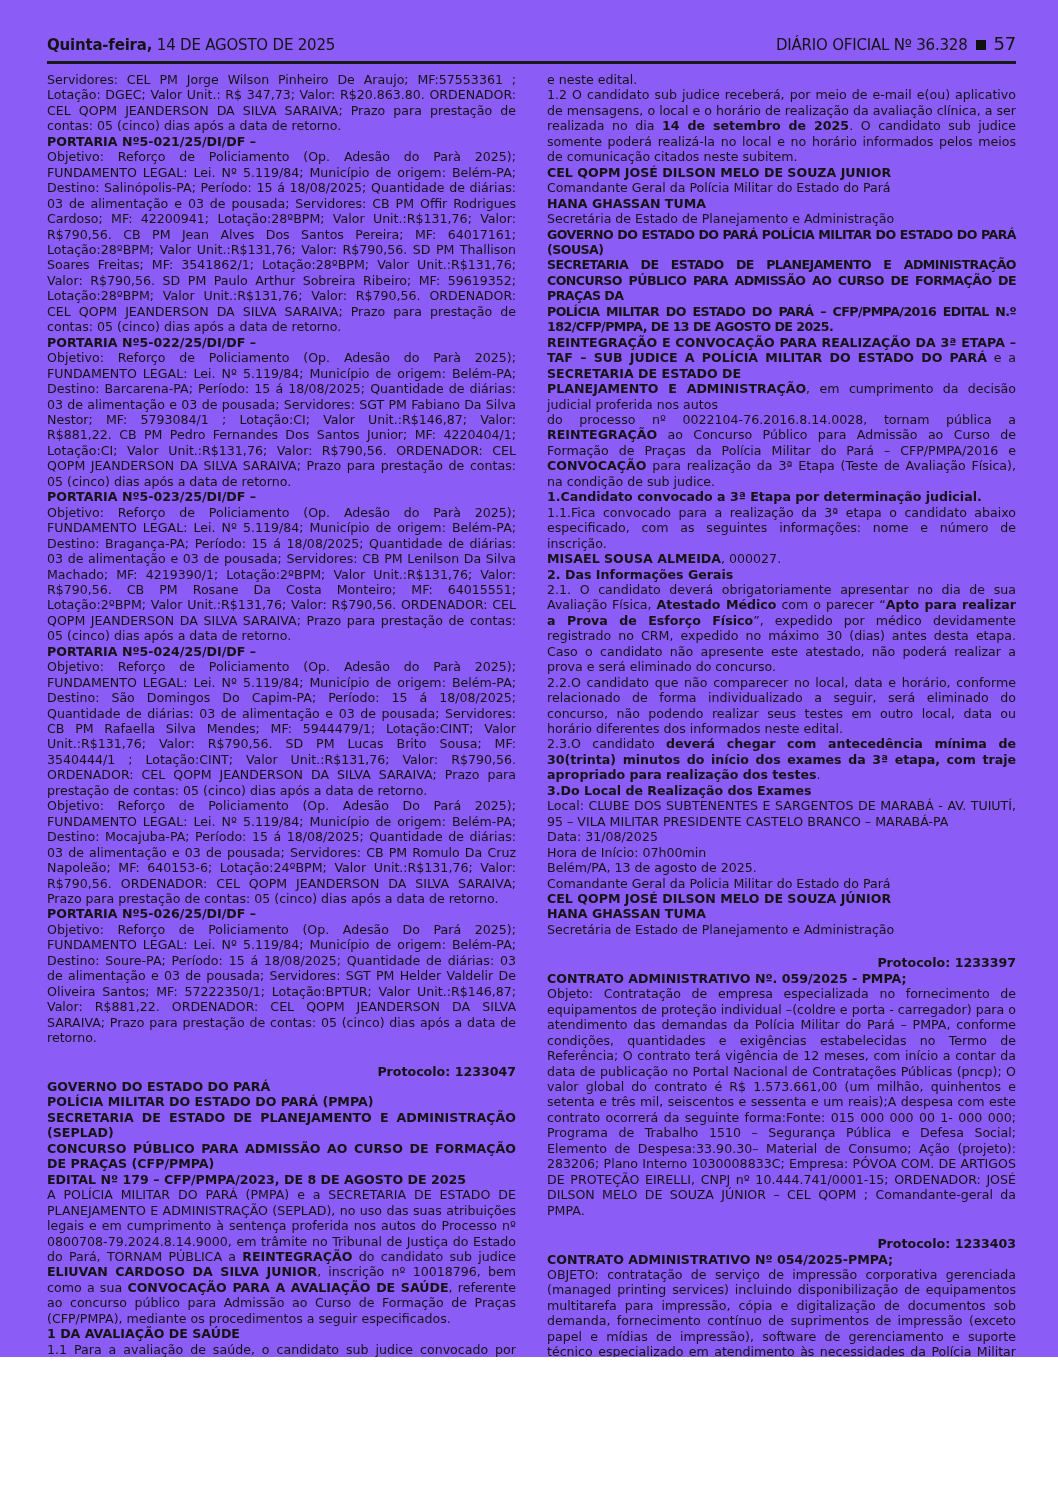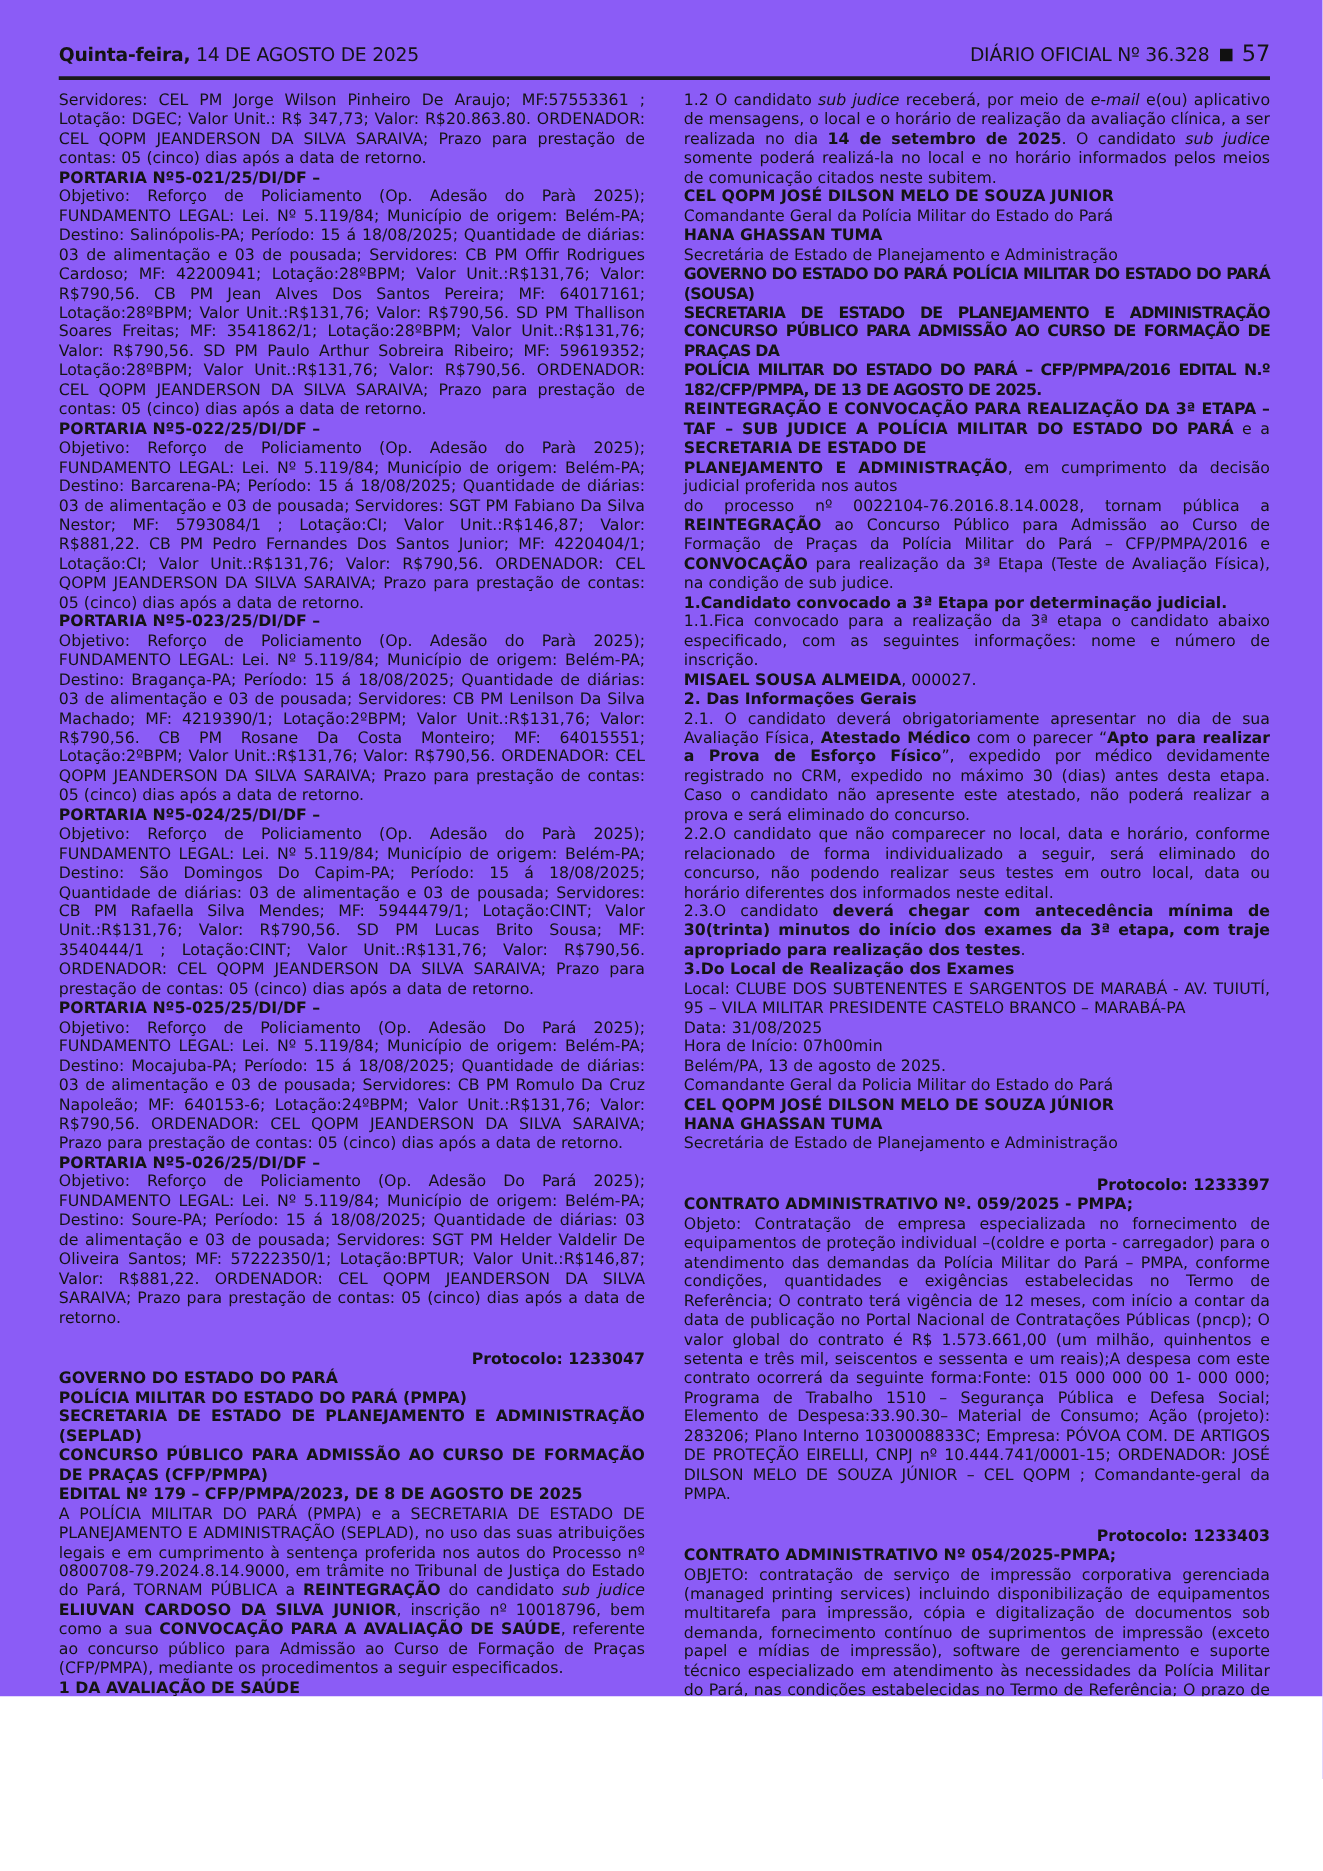--- a/index.html
+++ b/index.html
@@ -40,21 +40,21 @@
   .col{
     width:478px;
     font-size:12.6px;
     line-height:15.45px;
     text-align:justify;
   }
   p.para{margin:0;padding:0;text-align:justify;}
   p.para.r{text-align:right;margin-top:18px;}
   p.para.c{letter-spacing:-0.55px;}
   .bold{font-weight:bold;}
-  .italic{font-style:italic;margin-top:36px;}
+  .italic{margin-top:36px;}
 </style>
 </head>
 <body>
 
 <div class="page">
 
   <div class="masthead">
     <div>
       <span class="bold">Quinta-feira,</span><span> 14 DE AGOSTO DE 2025</span>
     </div>
@@ -69,35 +69,35 @@
     <div class="col">
         <p class="para j"><span>Servidores: CEL PM Jorge Wilson Pinheiro De Araujo; MF:57553361 ; Lotação: DGEC; Valor Unit.: R$ 347,73; Valor: R$20.863.80. ORDENADOR: CEL QOPM JEANDERSON DA SILVA SARAIVA; Prazo para prestação de contas: 05 (cinco) dias após a data de retorno.</span></p>
         <p class="para j"><span class="bold">PORTARIA Nº5-021/25/DI/DF –</span></p>
         <p class="para j"><span>Objetivo: Reforço de Policiamento (Op. Adesão do Parà 2025); FUNDAMENTO LEGAL: Lei. Nº 5.119/84; Município de origem: Belém-PA; Destino: Salinópolis-PA; Período: 15 á 18/08/2025; Quantidade de diárias: 03 de alimentação e 03 de pousada; Servidores: CB PM Offir Rodrigues Cardoso; MF: 42200941; Lotação:28ºBPM; Valor Unit.:R$131,76; Valor: R$790,56. CB PM Jean Alves Dos Santos Pereira; MF: 64017161; Lotação:28ºBPM; Valor Unit.:R$131,76; Valor: R$790,56. SD PM Thallison Soares Freitas; MF: 3541862/1; Lotação:28ºBPM; Valor Unit.:R$131,76; Valor: R$790,56. SD PM Paulo Arthur Sobreira Ribeiro; MF: 59619352; Lotação:28ºBPM; Valor Unit.:R$131,76; Valor: R$790,56. ORDENADOR: CEL QOPM JEANDERSON DA SILVA SARAIVA; Prazo para prestação de contas: 05 (cinco) dias após a data de retorno.</span></p>
         <p class="para j"><span class="bold">PORTARIA Nº5-022/25/DI/DF –</span></p>
         <p class="para j"><span>Objetivo: Reforço de Policiamento (Op. Adesão do Parà 2025); FUNDAMENTO LEGAL: Lei. Nº 5.119/84; Município de origem: Belém-PA; Destino: Barcarena-PA; Período: 15 á 18/08/2025; Quantidade de diárias: 03 de alimentação e 03 de pousada; Servidores: SGT PM Fabiano Da Silva Nestor; MF: 5793084/1 ; Lotação:CI; Valor Unit.:R$146,87; Valor: R$881,22. CB PM Pedro Fernandes Dos Santos Junior; MF: 4220404/1; Lotação:CI; Valor Unit.:R$131,76; Valor: R$790,56. ORDENADOR: CEL QOPM JEANDERSON DA SILVA SARAIVA; Prazo para prestação de contas: 05 (cinco) dias após a data de retorno.</span></p>
         <p class="para j"><span class="bold">PORTARIA Nº5-023/25/DI/DF –</span></p>
         <p class="para j"><span>Objetivo: Reforço de Policiamento (Op. Adesão do Parà 2025); FUNDAMENTO LEGAL: Lei. Nº 5.119/84; Município de origem: Belém-PA; Destino: Bragança-PA; Período: 15 á 18/08/2025; Quantidade de diárias: 03 de alimentação e 03 de pousada; Servidores: CB PM Lenilson Da Silva Machado; MF: 4219390/1; Lotação:2ºBPM; Valor Unit.:R$131,76; Valor: R$790,56. CB PM Rosane Da Costa Monteiro; MF: 64015551; Lotação:2ºBPM; Valor Unit.:R$131,76; Valor: R$790,56. ORDENADOR: CEL QOPM JEANDERSON DA SILVA SARAIVA; Prazo para prestação de contas: 05 (cinco) dias após a data de retorno.</span></p>
         <p class="para j"><span class="bold">PORTARIA Nº5-024/25/DI/DF –</span></p>
         <p class="para j"><span>Objetivo: Reforço de Policiamento (Op. Adesão do Parà 2025); FUNDAMENTO LEGAL: Lei. Nº 5.119/84; Município de origem: Belém-PA; Destino: São Domingos Do Capim-PA; Período: 15 á 18/08/2025; Quantidade de diárias: 03 de alimentação e 03 de pousada; Servidores: CB PM Rafaella Silva Mendes; MF: 5944479/1; Lotação:CINT; Valor Unit.:R$131,76; Valor: R$790,56. SD PM Lucas Brito Sousa; MF: 3540444/1 ; Lotação:CINT; Valor Unit.:R$131,76; Valor: R$790,56. ORDENADOR: CEL QOPM JEANDERSON DA SILVA SARAIVA; Prazo para prestação de contas: 05 (cinco) dias após a data de retorno.</span></p>
-        <p class="para j"><span class="bold">PORTARIA Nº5-025/25/DI/DF –</span></p>
         <p class="para j"><span>Objetivo: Reforço de Policiamento (Op. Adesão Do Pará 2025); FUNDAMENTO LEGAL: Lei. Nº 5.119/84; Município de origem: Belém-PA; Destino: Mocajuba-PA; Período: 15 á 18/08/2025; Quantidade de diárias: 03 de alimentação e 03 de pousada; Servidores: CB PM Romulo Da Cruz Napoleão; MF: 640153-6; Lotação:24ºBPM; Valor Unit.:R$131,76; Valor: R$790,56. ORDENADOR: CEL QOPM JEANDERSON DA SILVA SARAIVA; Prazo para prestação de contas: 05 (cinco) dias após a data de retorno.</span></p>
         <p class="para j"><span class="bold">PORTARIA Nº5-026/25/DI/DF –</span></p>
         <p class="para j"><span>Objetivo: Reforço de Policiamento (Op. Adesão Do Pará 2025); FUNDAMENTO LEGAL: Lei. Nº 5.119/84; Município de origem: Belém-PA; Destino: Soure-PA; Período: 15 á 18/08/2025; Quantidade de diárias: 03 de alimentação e 03 de pousada; Servidores: SGT PM Helder Valdelir De Oliveira Santos; MF: 57222350/1; Lotação:BPTUR; Valor Unit.:R$146,87; Valor: R$881,22. ORDENADOR: CEL QOPM JEANDERSON DA SILVA SARAIVA; Prazo para prestação de contas: 05 (cinco) dias após a data de retorno.</span></p>
         <p class="para r"><span class="bold">Protocolo: 1233047</span></p>
         <p class="para j"><span class="bold">GOVERNO DO ESTADO DO PARÁ</span></p>
         <p class="para j"><span class="bold">POLÍCIA MILITAR DO ESTADO DO PARÁ (PMPA)</span></p>
         <p class="para j"><span class="bold">SECRETARIA DE ESTADO DE PLANEJAMENTO E ADMINISTRAÇÃO (SEPLAD)</span></p>
         <p class="para j"><span class="bold">CONCURSO PÚBLICO PARA ADMISSÃO AO CURSO DE FORMAÇÃO DE PRAÇAS (CFP/PMPA)</span></p>
         <p class="para j"><span class="bold">EDITAL Nº 179 – CFP/PMPA/2023, DE 8 DE AGOSTO DE 2025</span></p>
         <p class="para j"><span>A POLÍCIA MILITAR DO PARÁ (PMPA) e a SECRETARIA DE ESTADO DE PLANEJAMENTO E ADMINISTRAÇÃO (SEPLAD), no uso das suas atribuições legais e em cumprimento à sentença proferida nos autos do Processo nº 0800708-79.2024.8.14.9000, em trâmite no Tribunal de Justiça do Estado do Pará, TORNAM PÚBLICA a </span><span class="bold">REINTEGRAÇÃO</span><span> do candidato </span><span class="italic">sub judice</span><span> </span><span class="bold">ELIUVAN CARDOSO DA SILVA JUNIOR</span><span>, inscrição nº 10018796, bem como a sua </span><span class="bold">CONVOCAÇÃO PARA A AVALIAÇÃO DE SAÚDE</span><span>, referente ao concurso público para Admissão ao Curso de Formação de Praças (CFP/PMPA), mediante os procedimentos a seguir especificados.</span></p>
         <p class="para j"><span class="bold">1 DA AVALIAÇÃO DE SAÚDE</span></p>
         <p class="para j"><span>1.1 Para a avaliação de saúde, o candidato </span><span class="italic">sub judice</span><span> convocado por meio deste edital deverá observar todas as instruções contidas no item </span><span class="bold">11</span><span> do Edital nº 1 – CFP/PMPA/2023, de 19 de setembro de 2023, e suas alterações; no item </span><span class="bold">3</span><span> do Edital nº 12 – CPF/PMPA/2023, de 11 de abril de 2024;</span></p>
       </div>
     <div class="col">
+        <p class="para j"><span>e neste edital.</span></p>
         <p class="para j"><span>1.2 O candidato </span><span class="italic">sub judice</span><span> receberá, por meio de </span><span class="italic">e-mail</span><span> e(ou) aplicativo de mensagens, o local e o horário de realização da avaliação clínica, a ser realizada no dia </span><span class="bold">14 de setembro de 2025</span><span>. O candidato </span><span class="italic">sub judice</span><span> somente poderá realizá-la no local e no horário informados pelos meios de comunicação citados neste subitem.</span></p>
         <p class="para j"><span class="bold">CEL QOPM JOSÉ DILSON MELO DE SOUZA JUNIOR</span></p>
         <p class="para j"><span>Comandante Geral da Polícia Militar do Estado do Pará</span></p>
         <p class="para j"><span class="bold">HANA GHASSAN TUMA</span></p>
         <p class="para j"><span>Secretária de Estado de Planejamento e Administração</span></p>
         <p class="para c"><span class="bold">GOVERNO DO ESTADO DO PARÁ POLÍCIA MILITAR DO ESTADO DO PARÁ (SOUSA)</span></p>
         <p class="para c"><span class="bold">SECRETARIA DE ESTADO DE PLANEJAMENTO E ADMINISTRAÇÃO CONCURSO PÚBLICO PARA ADMISSÃO AO CURSO DE FORMAÇÃO DE PRAÇAS DA</span></p>
         <p class="para c"><span class="bold">POLÍCIA MILITAR DO ESTADO DO PARÁ – CFP/PMPA/2016 EDITAL N.º 182/CFP/PMPA, DE 13 DE AGOSTO DE 2025.</span></p>
         <p class="para j"><span class="bold">REINTEGRAÇÃO E CONVOCAÇÃO PARA REALIZAÇÃO DA 3ª ETAPA – TAF – SUB JUDICE A POLÍCIA MILITAR DO ESTADO DO PARÁ</span><span> e a </span><span class="bold">SECRETARIA DE ESTADO DE</span></p>
         <p class="para j"><span class="bold">PLANEJAMENTO E ADMINISTRAÇÃO</span><span>, em cumprimento da decisão judicial proferida nos autos</span></p>

